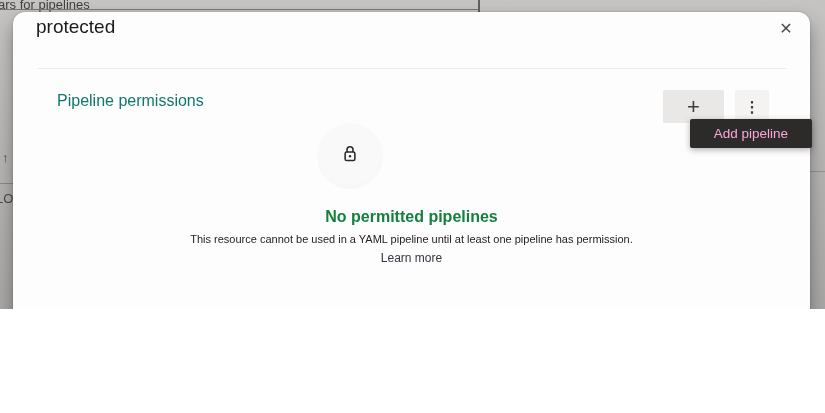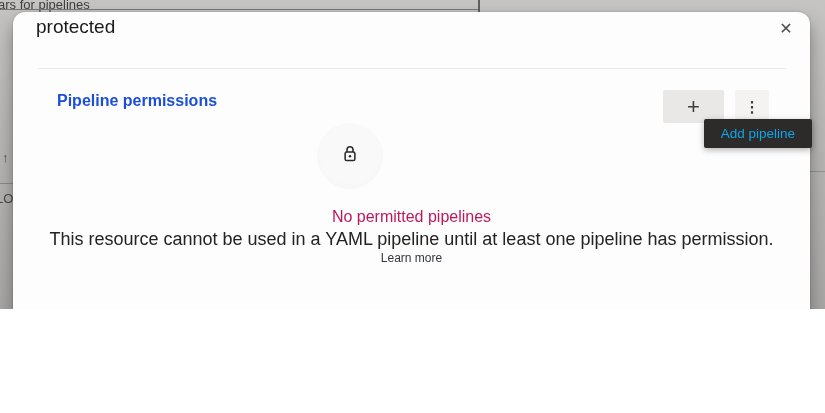--- a/index.html
+++ b/index.html
@@ -33,43 +33,43 @@
     font-weight:500; color:#1c1b1a; }
   .close-btn { position:absolute; right:12px; top:5px; width:24px; height:24px;
     font-size:16px; font-weight:300; color:#4c4b4a; text-align:center;
     line-height:24px; cursor:pointer; }
 
   .divider { position:absolute; left:25px; right:24px; height:1px; background:#ebeaea; }
   .divider.top { top:56px; }
   .divider.bottom { top:312px; box-shadow:0 1px 2px rgba(0,0,0,.05); }
 
   .section-heading { position:absolute; left:44px; top:80px; font-size:16px;
-    font-weight:700; color:#1d4ed8; }
+    font-weight:400; color:#0f766e; }
 
   .btn { position:absolute; top:78px; height:33px; border:none; border-radius:2px;
     color:#3f3e3d; cursor:pointer; font-family:inherit; }
   .btn-add { left:650px; width:61px; background:#e9e8e7; font-size:22px;
     font-weight:300; line-height:30px; }
   .btn-more { left:722px; width:34px; background:#f4f3f2; font-size:15px;
     font-weight:700; line-height:33px; }
 
   .tooltip { position:absolute; top:107px; right:-2px; height:29px;
-    background:#2d2b2a; color:#0ea5e9; font-size:13.5px; line-height:29px;
-    padding:0 17px; border-radius:2px; box-shadow:0 2px 6px rgba(0,0,0,.3);
+    background:#2d2b2a; color:#f9a8d4; font-size:13.5px; line-height:29px;
+    padding:0 24px; border-radius:2px; box-shadow:0 2px 6px rgba(0,0,0,.3);
     white-space:nowrap; }
 
   .zero-circle { position:absolute; left:304px; top:111px; width:66px; height:66px;
     border-radius:50%;
     background:radial-gradient(circle at 50% 45%, #faf9f9 60%, #f4f3f3 100%);
     display:flex; align-items:center; justify-content:center; }
 
   .empty-block { position:absolute; left:0; top:196px; width:100%;
     text-align:center; color:#242322; }
-  .empty-title { font-size:16px; font-weight:400; color:#be185d; margin-bottom:5px; }
-  .empty-line { font-size:18px; line-height:17px; }
+  .empty-title { font-size:16px; font-weight:700; color:#15803d; margin-bottom:5px; }
+  .empty-line { font-size:11px; line-height:17px; }
   .learn-more { display:inline-block; margin-top:1px; font-size:12px;
     line-height:17px; color:#33363f; cursor:pointer; }
 
   .resize-handle { position:absolute; right:8px; bottom:9px; width:12px; height:12px;
     background:repeating-linear-gradient(135deg, transparent 0 2px,
       #8a8988 2px 3.5px, transparent 3.5px 5px);
     clip-path:polygon(100% 0, 100% 100%, 0 100%); cursor:nwse-resize; }
 </style>
 </head>
 <body>

